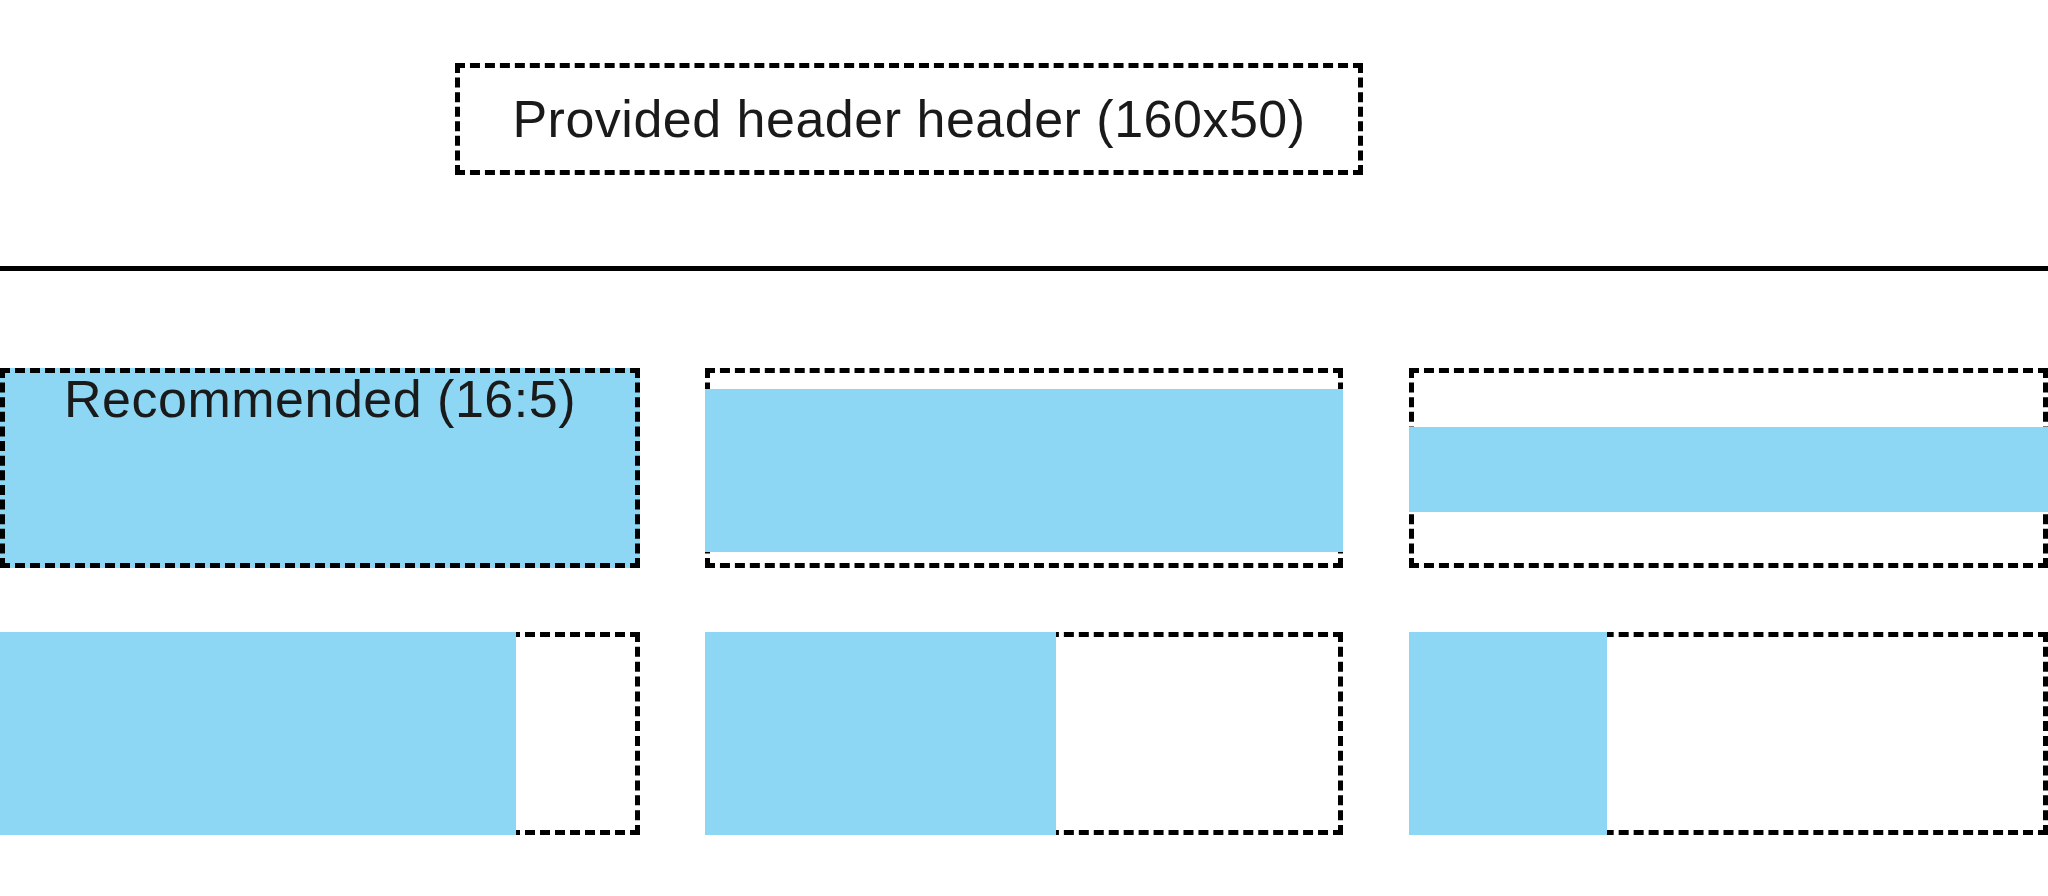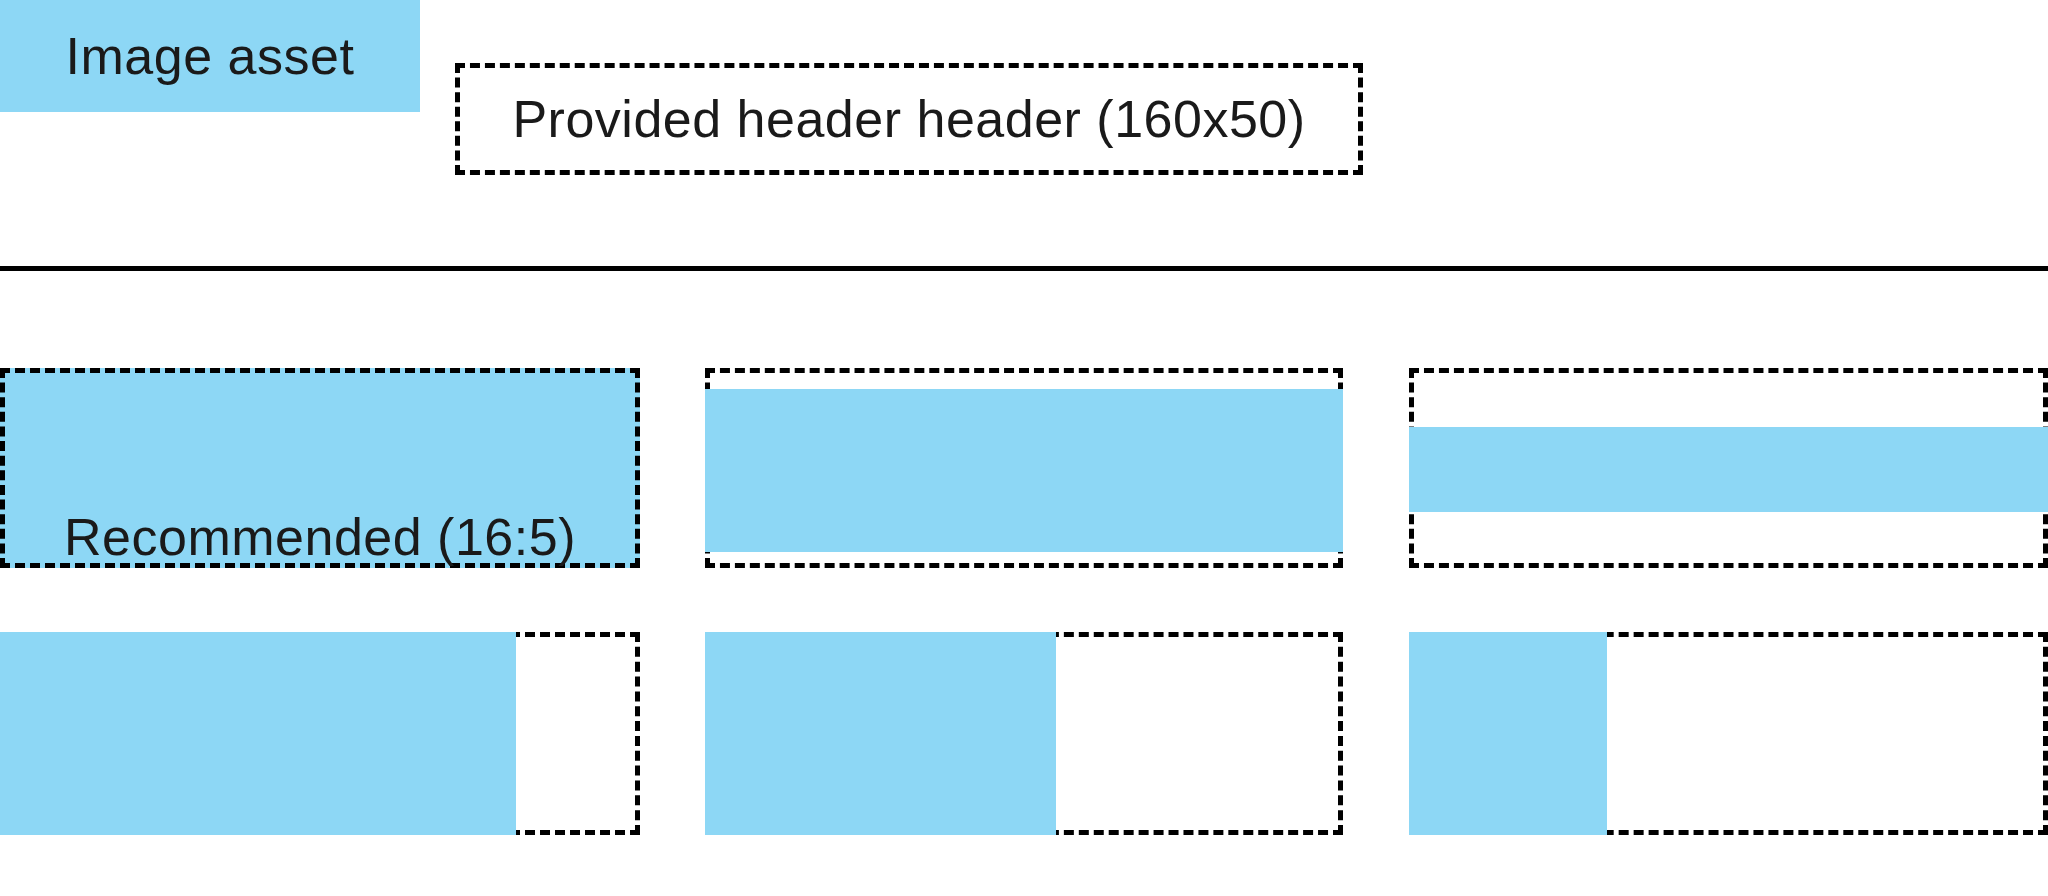--- a/index.html
+++ b/index.html
@@ -59,43 +59,40 @@
     border: 5px dashed var(--line);
     background: var(--bg);
   }
   .row1 { top: 368px; height: 200px; }
   .row2 { top: 632px; height: 203px; }
   .col1 { left: 0;      width: 640px; }
   .col2 { left: 705px;  width: 638px; }
   .col3 { left: 1409px; width: 639px; }
   .box-filled {
     background: var(--accent-blue);
-    display: flex; align-items: flex-end; justify-content: center;
+    display: flex; align-items: flex-start; justify-content: center;
   }
   .fill {
     position: absolute;
     background: var(--accent-blue);
   }
   
   .fill-r1c2 { left: -5px; right: -5px; top: 16px; height: 163px; }
   
   .fill-r1c3 { left: -5px; right: -5px; top: 54px; height: 85px; }
   
   .fill-r2c1 { left: -5px; top: -5px; bottom: -5px; width: 516px; }
   .fill-r2c2 { left: -5px; top: -5px; bottom: -5px; width: 351px; }
   .fill-r2c3 { left: -5px; top: -5px; bottom: -5px; width: 198px; }
 </style>
 </head>
 <body>
 
 <div class="canvas">
 
-  <div class="legend-swatch">
-    <span class="label">Image asset</span>
-  </div>
   <div class="legend-box">
     <span class="label">Provided header header (160x50)</span>
   </div>
 
   <div class="divider"></div>
 
   <div class="box row1 col1 box-filled">
     <span class="label">Recommended (16:5)</span>
   </div>
 

